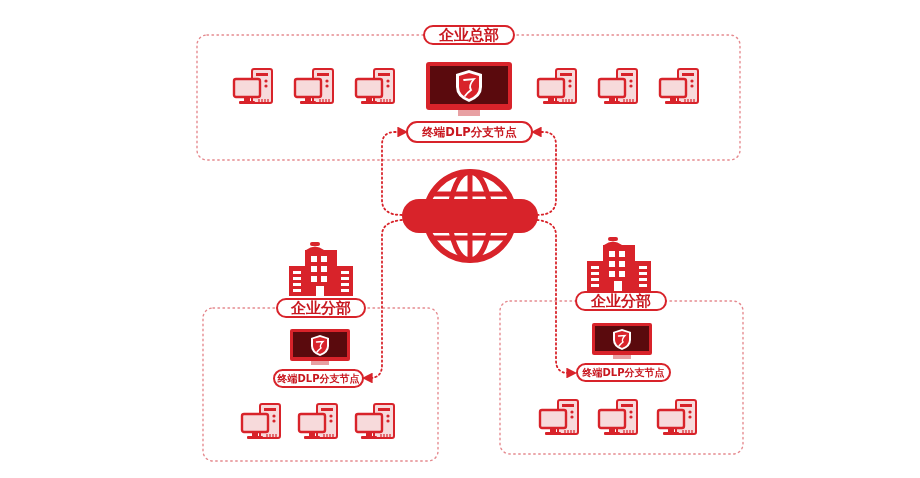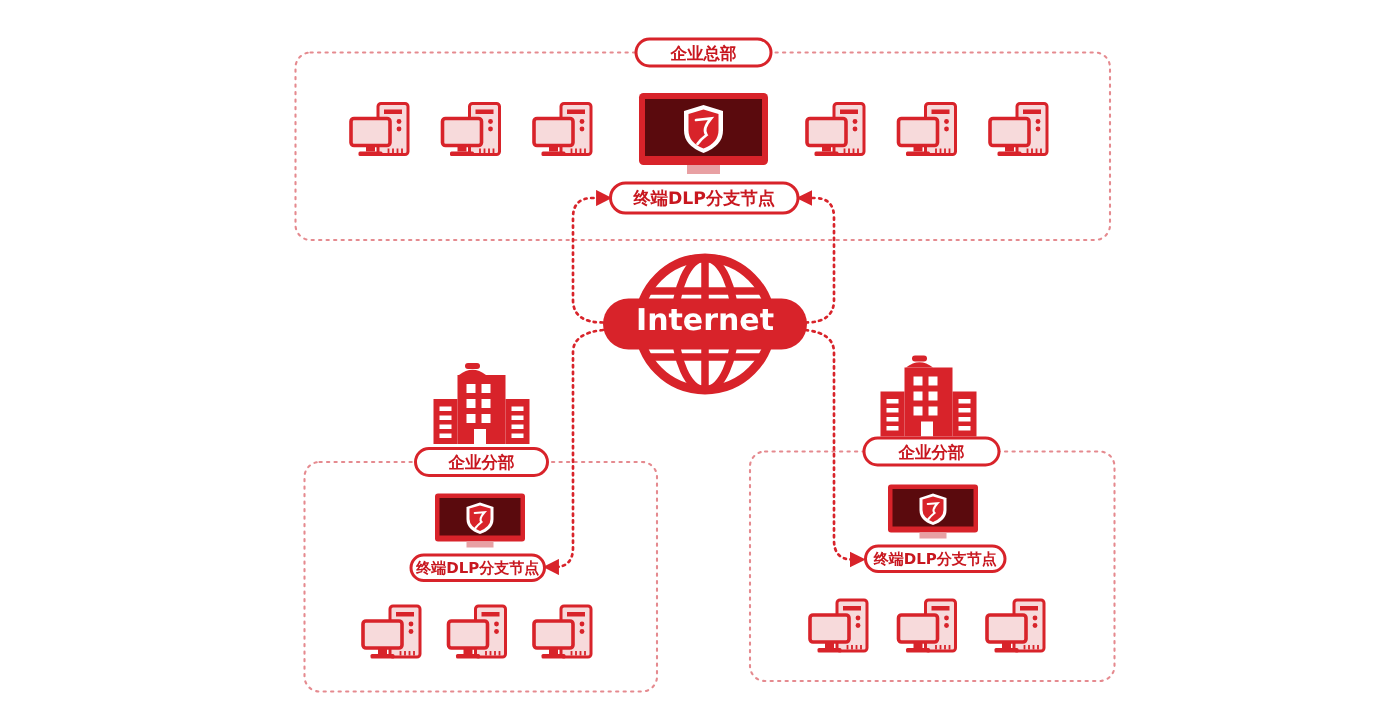--- a/index.html
+++ b/index.html
@@ -3,21 +3,21 @@
 <meta charset="utf-8">
 <style>
   html, body { margin:0; padding:0; background:#ffffff; }
   body { width:920px; height:478px; position:relative; overflow:hidden; font-family:"DejaVu Sans", sans-serif; }
   #stage { position:absolute; left:0; top:0; width:920px; height:478px; }
   .pill {
     position:absolute; background:#fff; border:2px solid #d8232a; border-radius:14px;
     color:#c8171f; font-weight:bold; display:flex; align-items:center; justify-content:center;
     box-sizing:border-box; white-space:nowrap;
   }
-  .pill.region { font-size:11px; height:20px; }
+  .pill.region { font-size:15px; height:20px; }
   .pill.node { font-size:11.5px; height:22px; }
   .pill.branch-node { font-size:10px; height:19px; }
   .icon { position:absolute; }
 </style>
 </head>
 <body>
 
 <div id="stage">
   <svg id="lines" width="920" height="478" style="position:absolute;left:0;top:0">
     <defs>
@@ -123,21 +123,20 @@
   <div class="icon" style="left:400px;top:168px;">
     <svg width="140" height="96" viewBox="0 0 140 96">
       <circle cx="70" cy="48" r="44" fill="none" stroke="#d8232a" stroke-width="6"></circle>
       <ellipse cx="70" cy="48" rx="20" ry="44" fill="none" stroke="#d8232a" stroke-width="5"></ellipse>
       <line x1="70" y1="4" x2="70" y2="92" stroke="#d8232a" stroke-width="5"></line>
       <line x1="32" y1="26" x2="108" y2="26" stroke="#d8232a" stroke-width="5"></line>
       <line x1="32" y1="70" x2="108" y2="70" stroke="#d8232a" stroke-width="5"></line>
       <rect x="2" y="31" width="136" height="34" rx="17" fill="#d8232a"></rect>
     </svg>
   </div>
-  <div style="position:absolute;left:400px;top:201px;width:140px;text-align:center;color:#fff;font-weight:bold;font-size:20px;font-family:'DejaVu Sans',sans-serif;">Internet</div>
 
   <div class="icon" style="left:286px;top:240px;"><svg width="70" height="58" viewBox="0 0 70 58">
   <rect x="24" y="2" width="10" height="4" rx="2" fill="#d8232a"></rect>
   <path d="M20,10 Q29,3 38,10 Z" fill="#d8232a"></path>
   <rect x="19" y="10" width="32" height="46" fill="#d8232a"></rect>
   <rect x="3" y="26" width="16" height="30" fill="#d8232a"></rect>
   <rect x="51" y="26" width="16" height="30" fill="#d8232a"></rect>
   <g fill="#fff">
     <rect x="25" y="16" width="6" height="6"></rect>
           <rect x="35" y="16" width="6" height="6"></rect>

